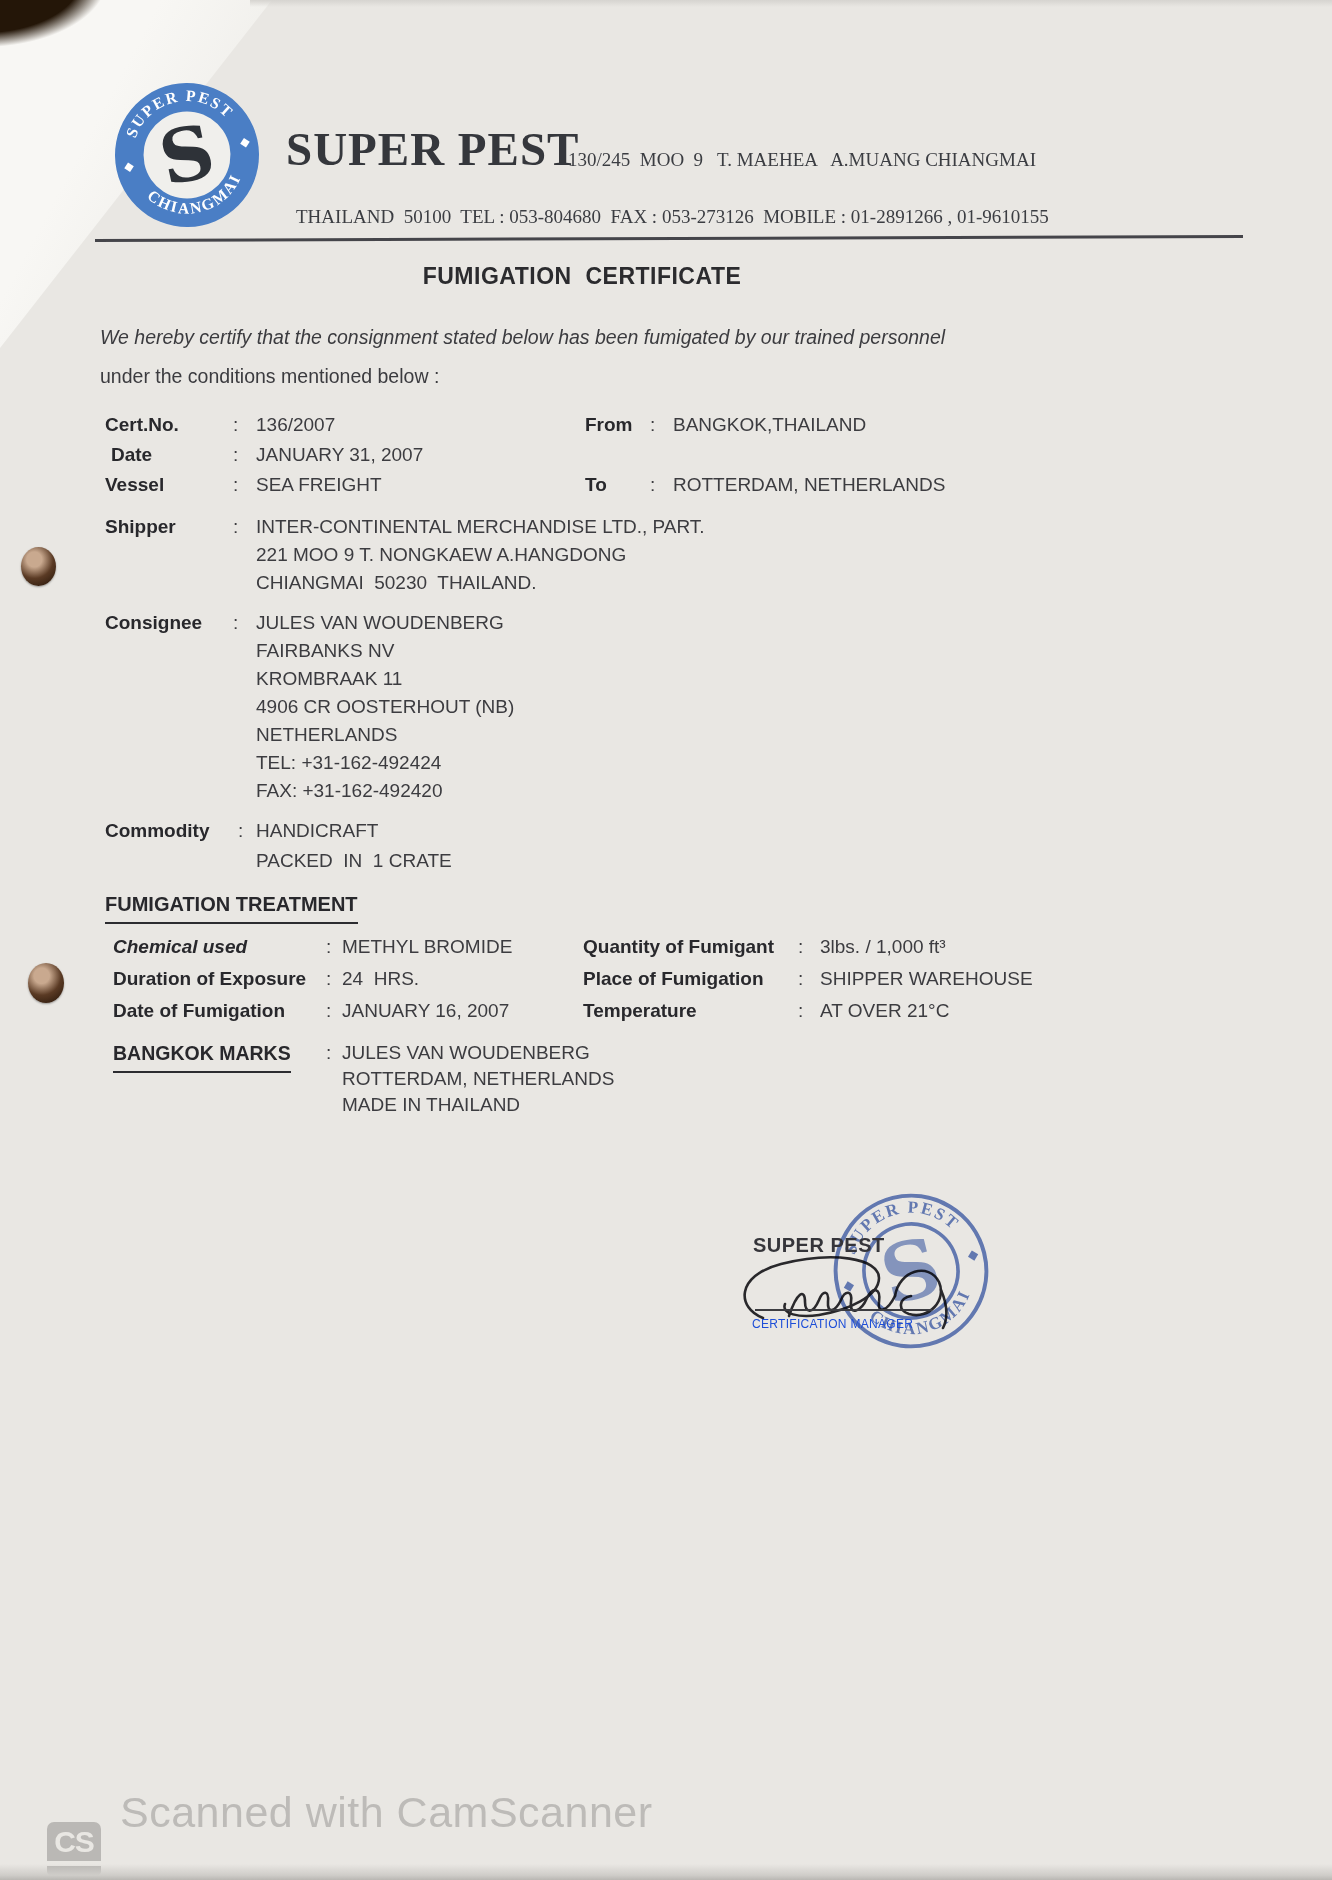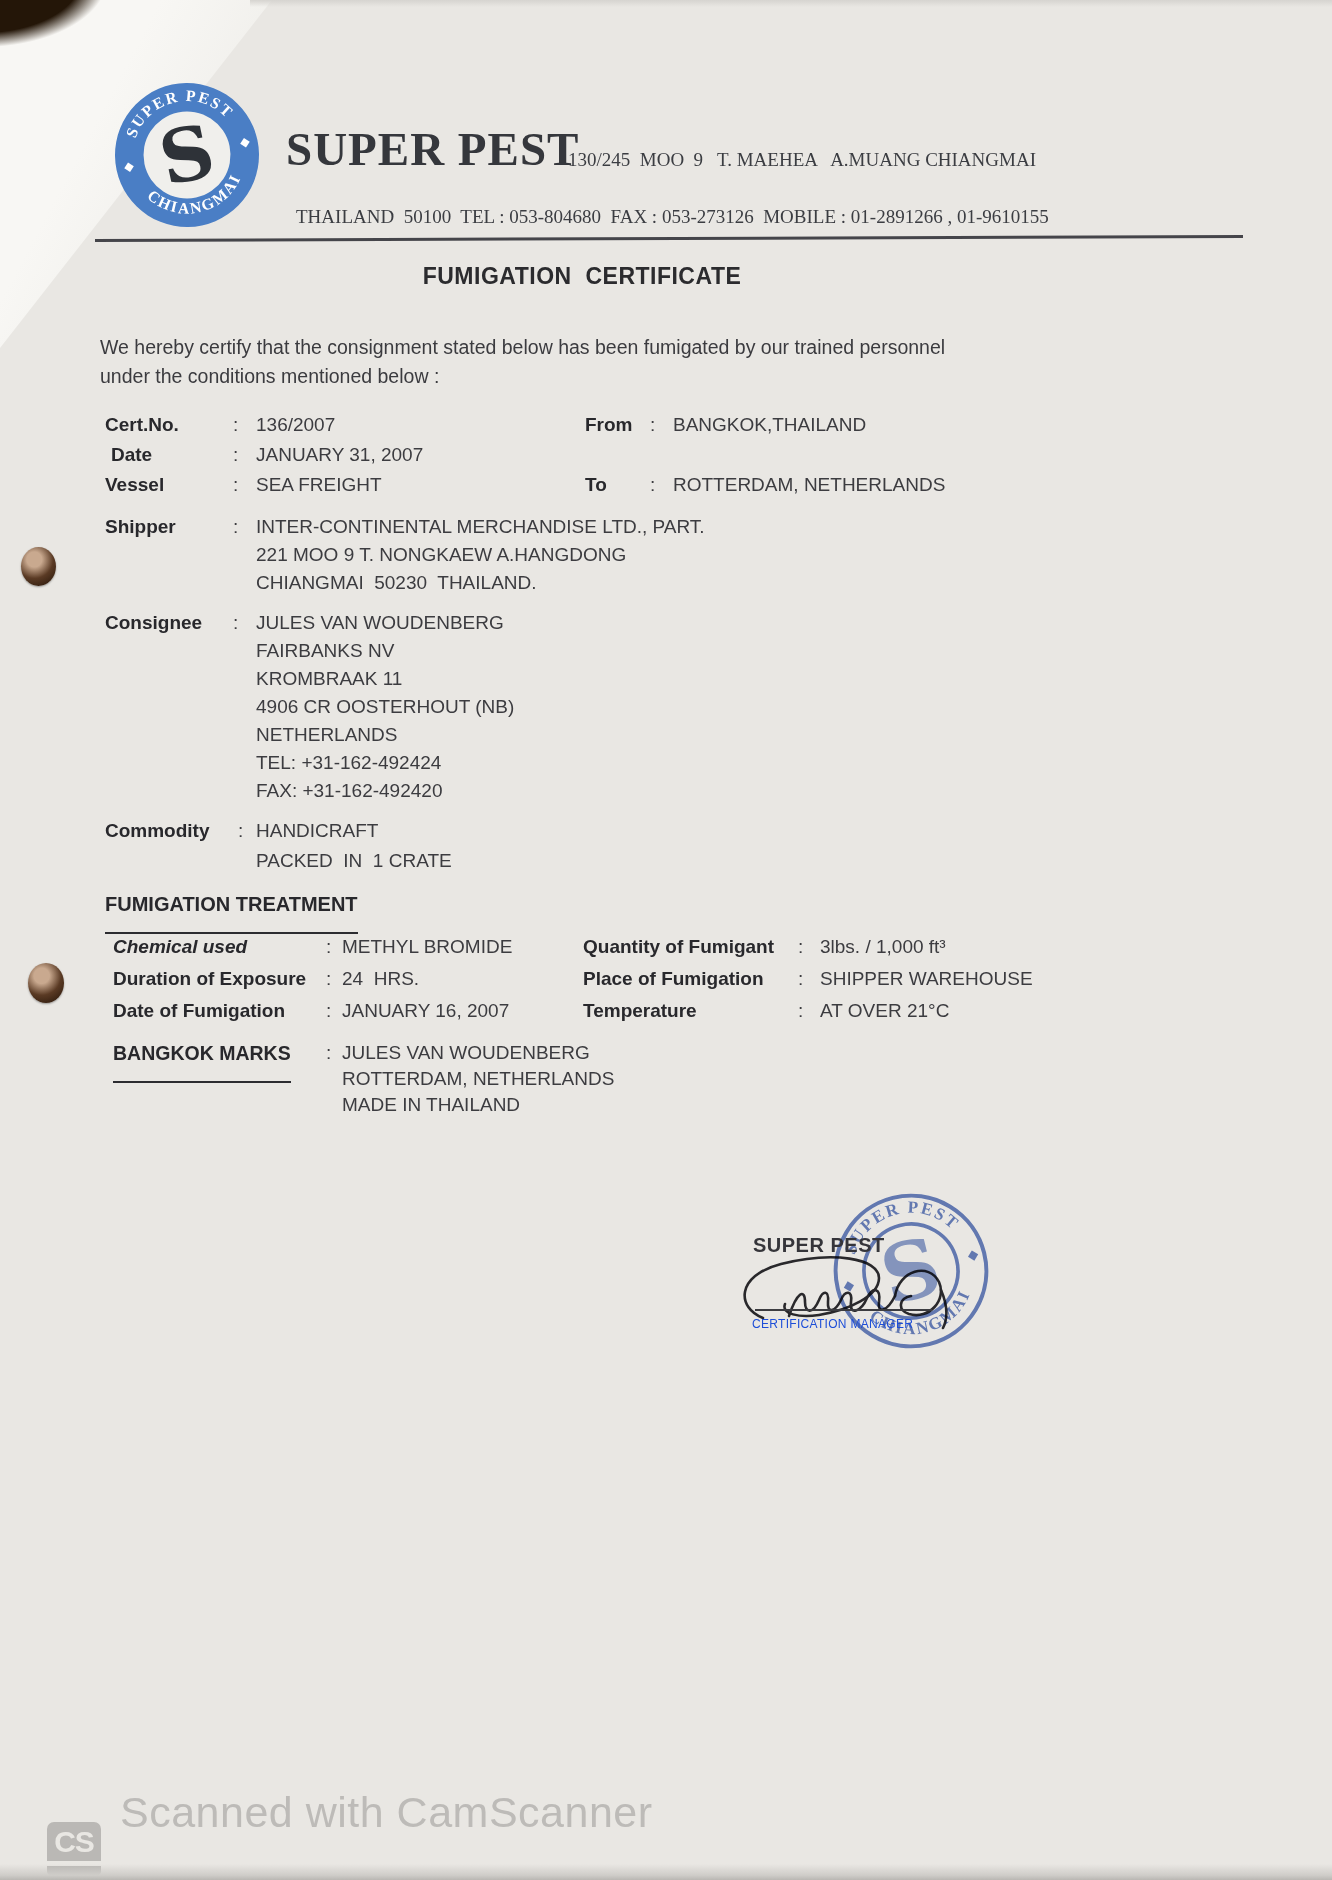--- a/index.html
+++ b/index.html
@@ -8,21 +8,21 @@
     background:linear-gradient(160deg,#edecc e0,#e9e7e3 40%,#e5e3df 100%);
     background-color:#e9e7e3;
     font-family:"Liberation Sans",sans-serif;color:#3a3a3e;
   }
   .abs{position:absolute;}
   .pre{white-space:pre;}
   .serif{font-family:"Liberation Serif",serif;}
   .lbl{font-weight:700;color:#28282c;font-size:19px;}
   .val{font-size:19px;color:#3c3c40;}
   .colon{font-size:19px;color:#3c3c40;}
-  .underl{border-bottom:2.5px solid #2c2c30;padding-bottom:16px;}
+  .underl{border-bottom:2.5px solid #2c2c30;padding-bottom:6px;}
   
   .fold{left:0;top:0;width:272px;height:348px;
     clip-path:polygon(0 0,100% 0,0 100%);
     background:linear-gradient(118deg,#f8f7f4 35%,#eeede9 75%,#e7e5e1 100%);}
   .corner-dark{left:0;top:0;width:215px;height:125px;
     background:radial-gradient(ellipse 190px 105px at -18px -22px,#241608 0 52%,rgba(36,22,8,0) 66%);}
   .ghost-digit{left:-8px;top:2px;font-size:118px;font-weight:700;color:rgba(110,108,104,.38);
     transform:rotate(-6deg);font-family:"Liberation Sans",sans-serif;}
   .edge-bottom{left:0;right:0;bottom:0;height:16px;
     background:linear-gradient(rgba(0,0,0,0),#cfcdc9 70%,#b9b7b3);}
@@ -90,21 +90,21 @@
     </svg>
   </div>
 
   <div class="abs company serif">SUPER PEST</div>
   <div class="abs addr1 serif pre">130/245  MOO  9   T. MAEHEA   A.MUANG CHIANGMAI</div>
   <div class="abs addr2 serif pre">THAILAND  50100  TEL : 053-804680  FAX : 053-273126  MOBILE : 01-2891266 , 01-9610155</div>
   <div class="abs rule"></div>
 
   <div class="abs title pre">FUMIGATION  CERTIFICATE</div>
 
-  <div class="abs intro" style="left:100px;top:336px;">We hereby certify that the consignment stated below has been fumigated by our trained personnel</div>
+  <div class="abs intro" style="left:100px;top:326px;font-style:italic;">We hereby certify that the consignment stated below has been fumigated by our trained personnel</div>
   <div class="abs intro" style="left:100px;top:365px;">under the conditions mentioned below :</div>
 
   <div class="abs lbl" style="left:105px;top:414px;">Cert.No.</div>
   <div class="abs colon" style="left:233px;top:414px;">:</div>
   <div class="abs val" style="left:256px;top:414px;">136/2007</div>
   <div class="abs lbl" style="left:585px;top:414px;">From</div>
   <div class="abs colon" style="left:650px;top:414px;">:</div>
   <div class="abs val" style="left:673px;top:414px;">BANGKOK,THAILAND</div>
 
   <div class="abs lbl" style="left:111px;top:444px;">Date</div>

